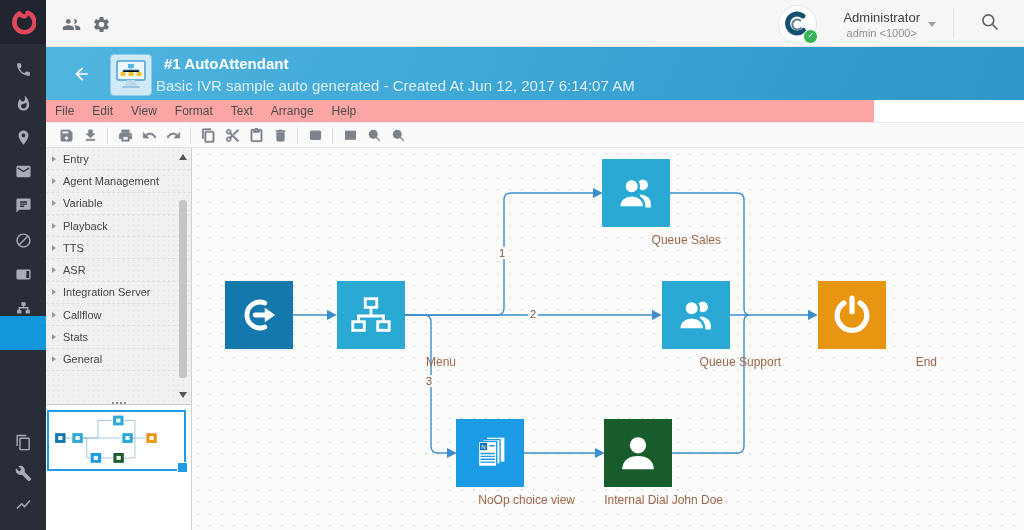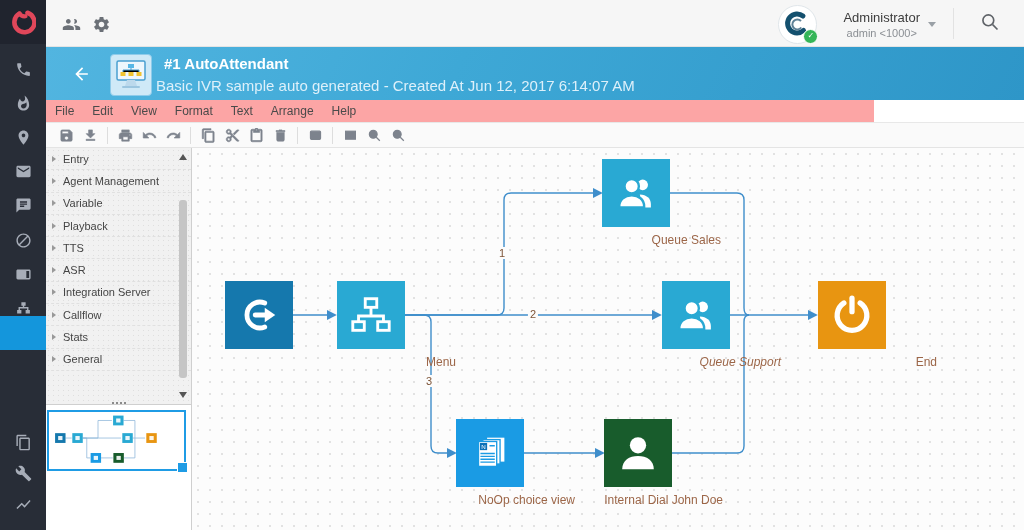--- a/index.html
+++ b/index.html
@@ -77,21 +77,21 @@
   .node svg{width:46px;height:46px;}
   .n-start{left:33px;top:133px;background:#1578ad;}
   .n-menu{left:145px;top:133px;background:#29a9d3;}
   .n-qsales{left:410px;top:11px;background:#29a9d3;}
   .n-qsupport{left:470px;top:133px;background:#29a9d3;}
   .n-end{left:626px;top:133px;background:#e89511;}
   .n-noop{left:264px;top:271px;background:#1a9be4;}
   .n-internal{left:412px;top:271px;background:#185c2c;}
   .nlabel{position:absolute;width:170px;text-align:right;transform:translateX(-50%);font-size:12px;color:#9c6648;}
   .lb-start{left:67px;top:207px;} .lb-menu{left:179px;top:207px;}
-  .lb-qsales{left:444px;top:85px;} .lb-qsupport{left:504px;top:207px;font-style:italic;}
+  .lb-qsales{left:444px;top:85px;} .lb-qsupport{left:504px;top:207px;}
   .lb-end{left:660px;top:207px;} .lb-noop{left:298px;top:345px;} .lb-internal{left:446px;top:345px;}
   .elabel{position:absolute;transform:translate(-50%,-50%);font-size:11px;color:#7d5437;background:#fcfcfc;padding:0 2px;}
   .elb1{left:310px;top:105px;} .elb2{left:341px;top:166px;} .elb3{left:237px;top:233px;}
 </style>
 </head>
 <body>
 
 <aside class="abs sidebar">
   <div class="abs logo-box">
     <svg width="26" height="26" viewBox="0 0 26 26">

